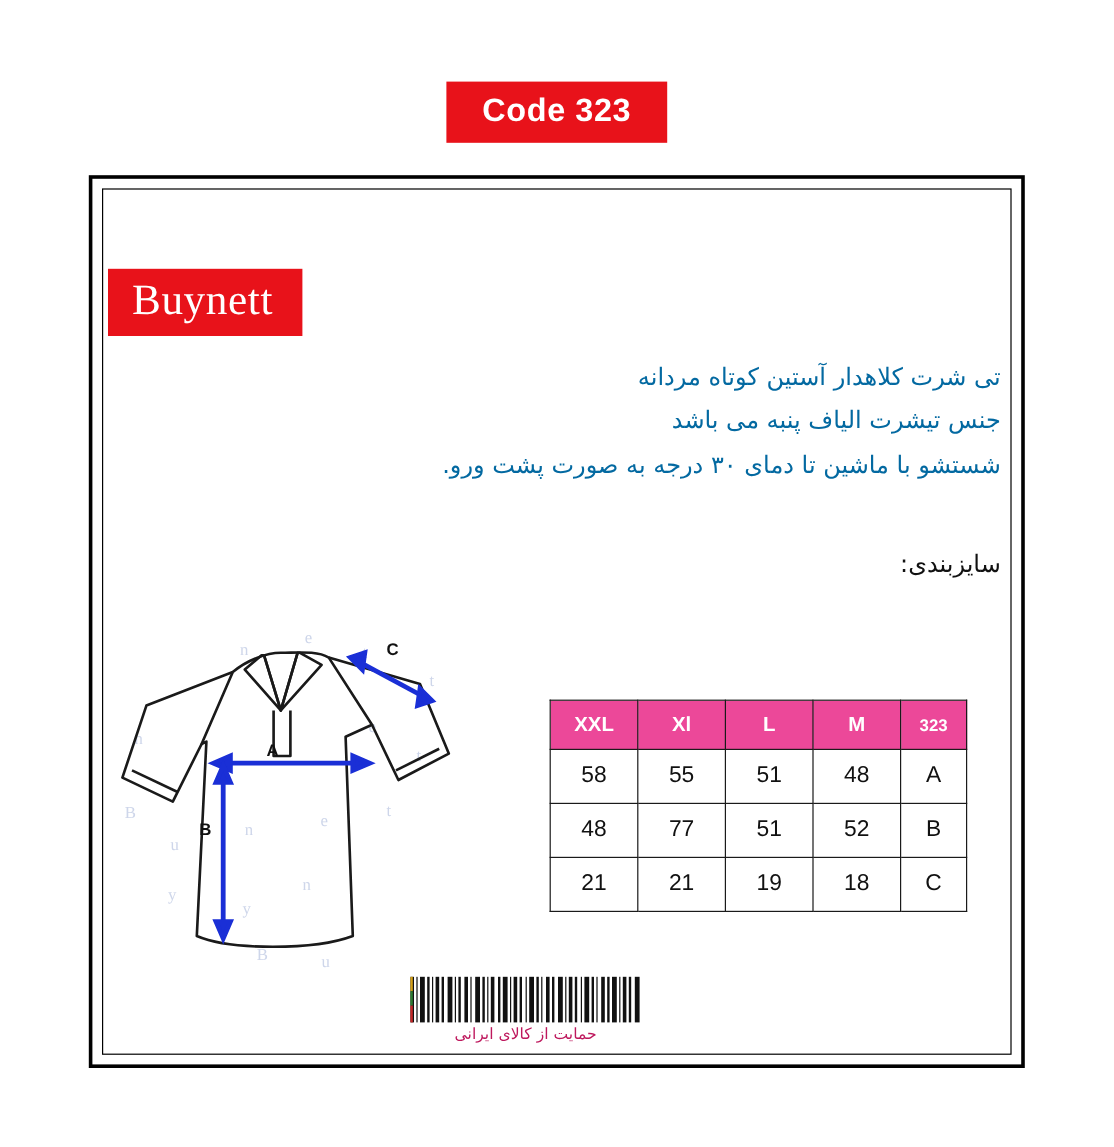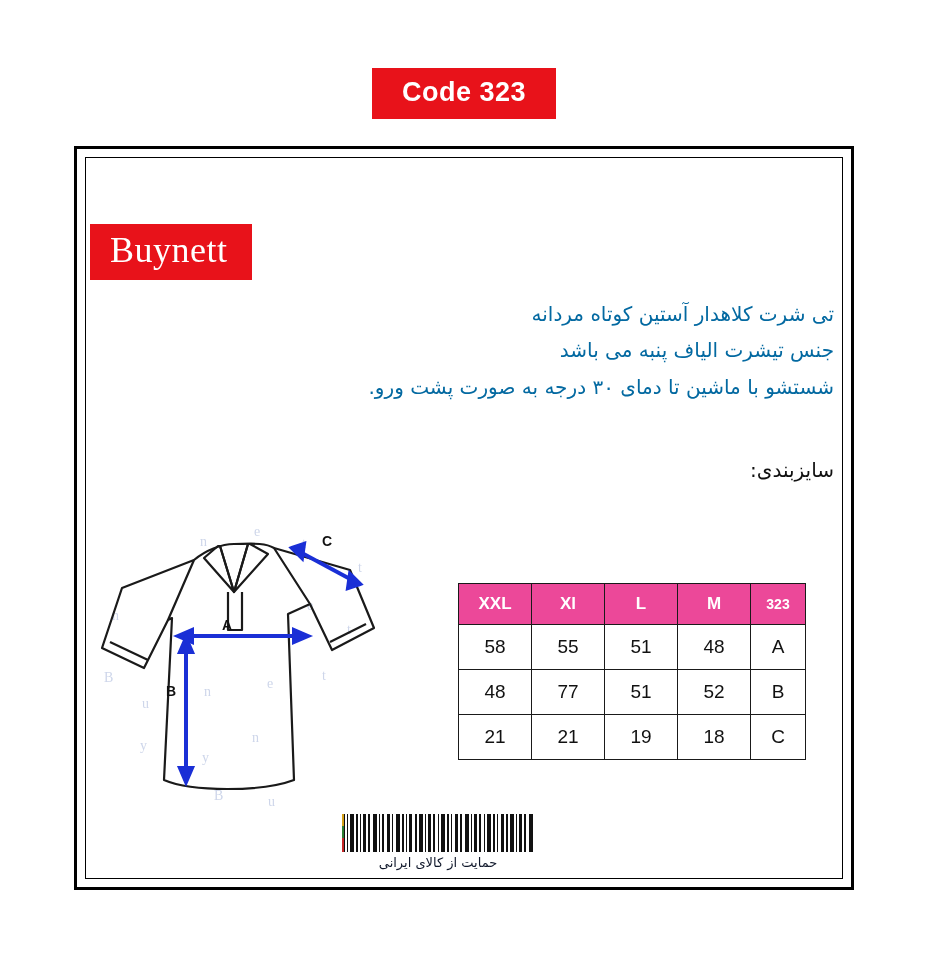--- a/index.html
+++ b/index.html
@@ -147,21 +147,21 @@
     left: 340px;
     top: 812px;
     width: 196px;
     text-align: center;
   }
   .barcode-bars { display: block; }
   .barcode-caption {
     direction: rtl;
     font-family: "DejaVu Sans", sans-serif;
     font-size: 13px;
-    color: #0f172a;
+    color: #be185d;
     margin-top: 1px;
     letter-spacing: 0px;
   }
 </style>
 </head>
 <body>
 
 <div class="code-badge-wrap">
   <div class="code-badge">Code 323</div>
 </div>

